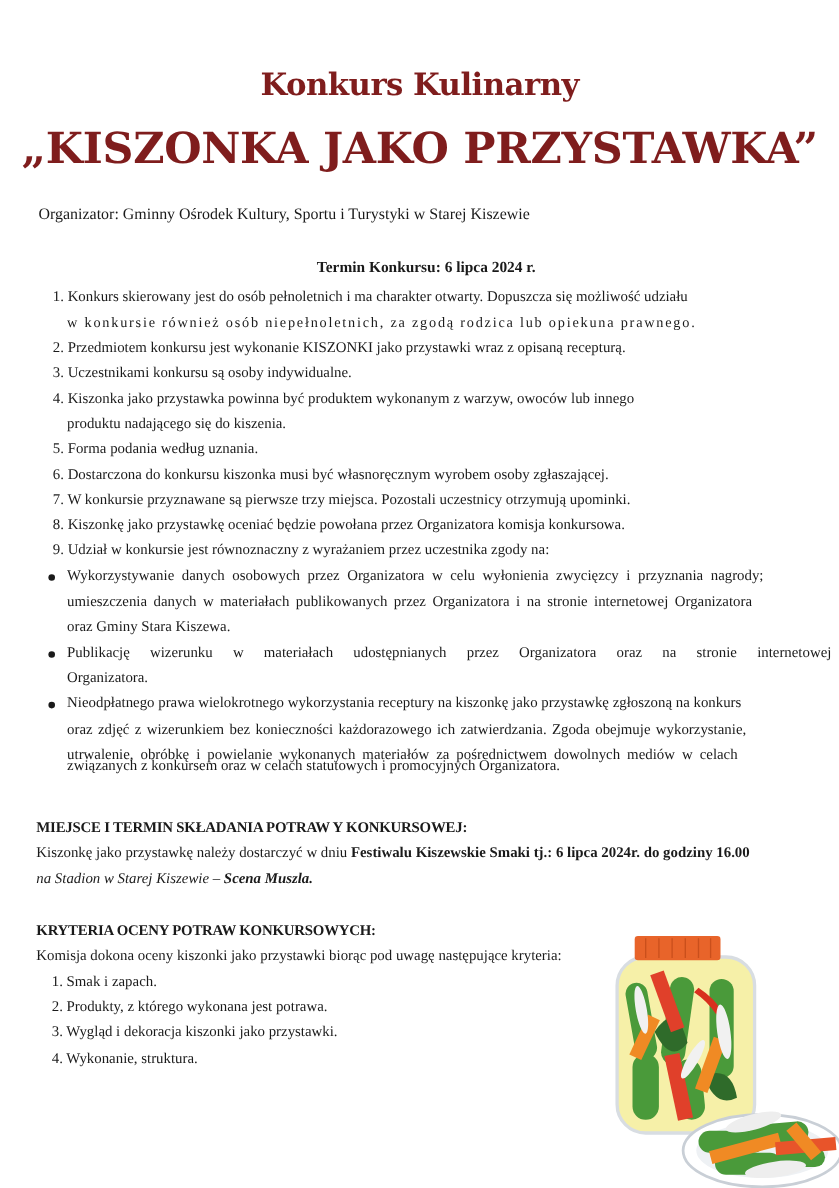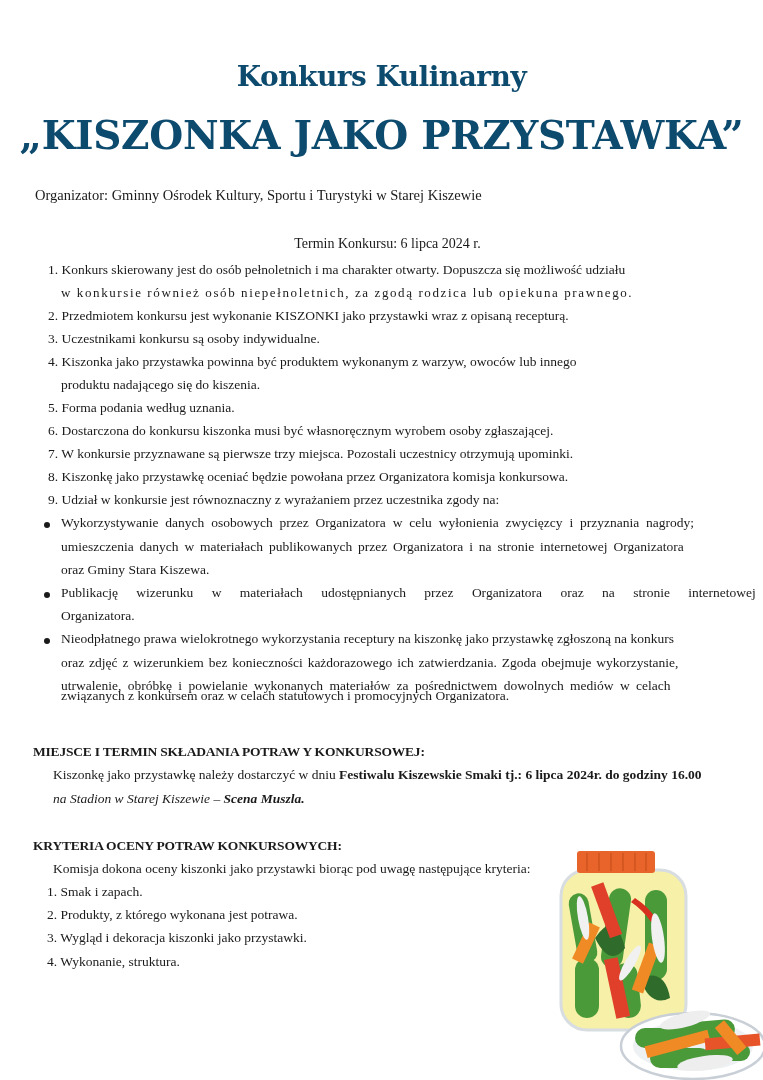--- a/index.html
+++ b/index.html
@@ -6,39 +6,39 @@
     html, body { width: 763px; height: 1080px; background: #ffffff; overflow: hidden; }
     body {
       position: relative;
       font-family: "Liberation Serif", "DejaVu Serif", serif;
       color: #1a1a1a;
     }
     .title {
       position: absolute;
       left: 0; width: 763px;
       text-align: center;
-      color: #0c4a6e;
+      color: #7f1d1d;
       font-family: "DejaVu Serif", "Liberation Serif", serif;
       font-weight: bold;
       letter-spacing: -0.5px;
     }
     .title.t1 { top: 60px; font-size: 28px; }
     .title.t2 { top: 112px; font-size: 39px; letter-spacing: -0.3px; }
 
     .organizer {
       position: absolute;
       left: 35px; top: 187px;
       font-size: 14.5px;
     }
     .termin {
       position: absolute;
       left: 0; width: 763px; top: 236px;
       text-align: center;
       font-size: 14px;
-      font-weight: normal;
+      font-weight: bold;
       padding-left: 12px;
     }
     .line {
       position: absolute;
       font-size: 13.5px;
       white-space: nowrap;
     }
     .num { display: inline-block; }
     .spaced { letter-spacing: 1.6px; }
     .bullet {
@@ -53,21 +53,20 @@
       left: 33px;
       font-size: 13.5px;
       font-weight: bold;
       letter-spacing: -0.2px;
     }
     .para {
       position: absolute;
       left: 33px;
       font-size: 13.5px;
       white-space: nowrap;
-      margin-left: 20px;
     }
     .para b { font-weight: bold; }
     .crit {
       position: absolute;
       font-size: 13.5px;
       white-space: nowrap;
     }
     .illustration {
       position: absolute;
       left: 555px; top: 848px;

